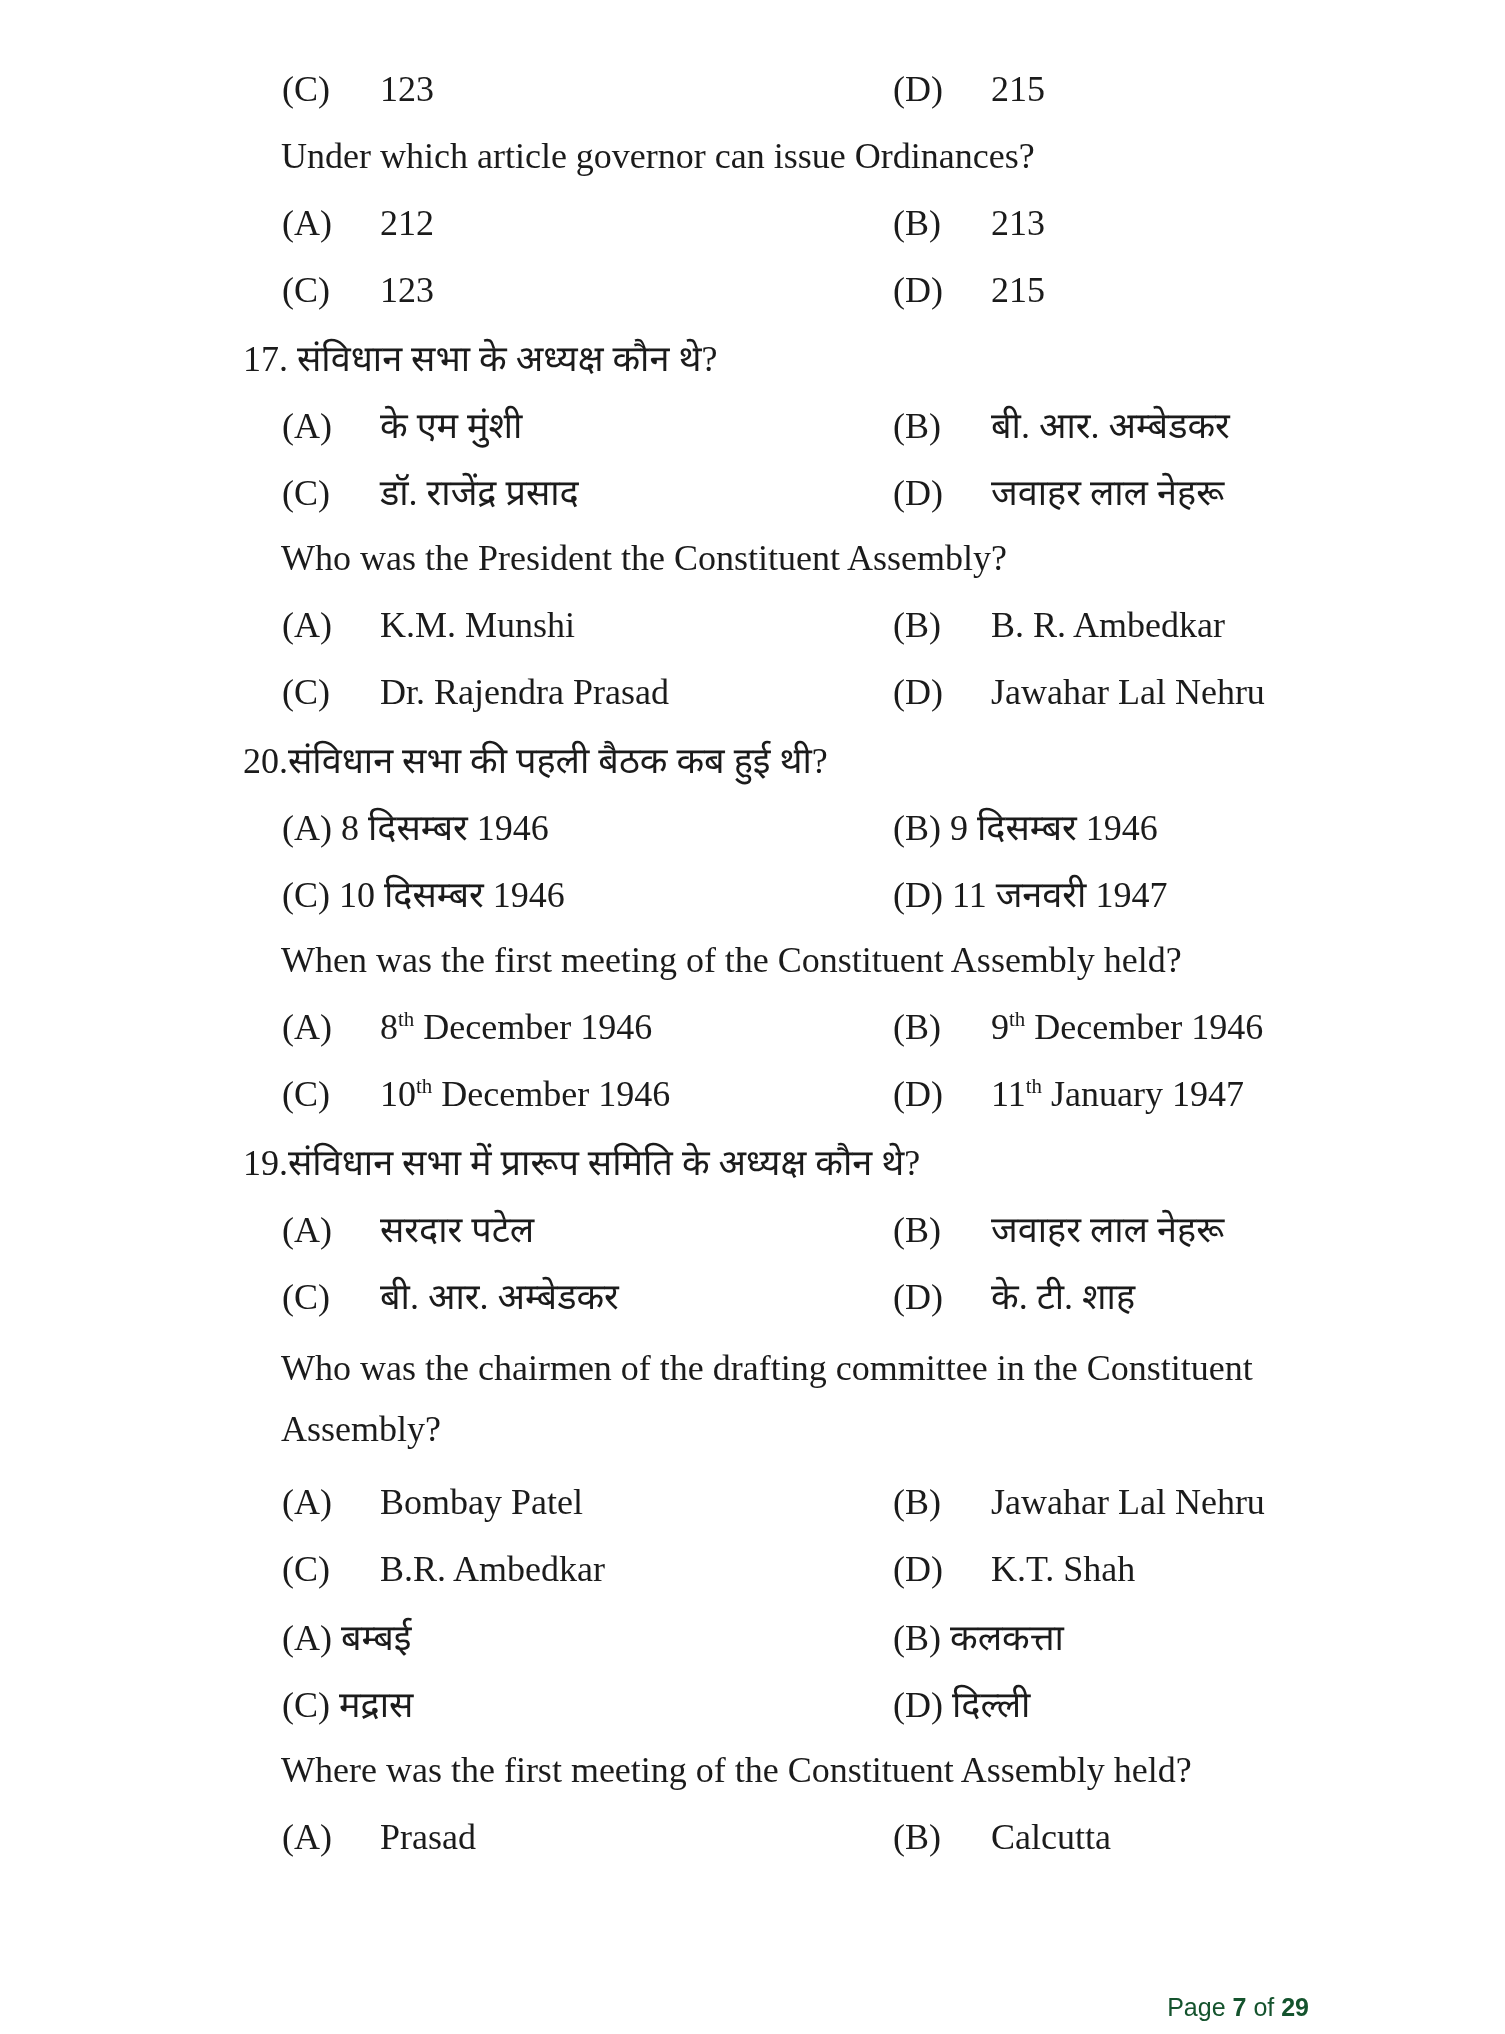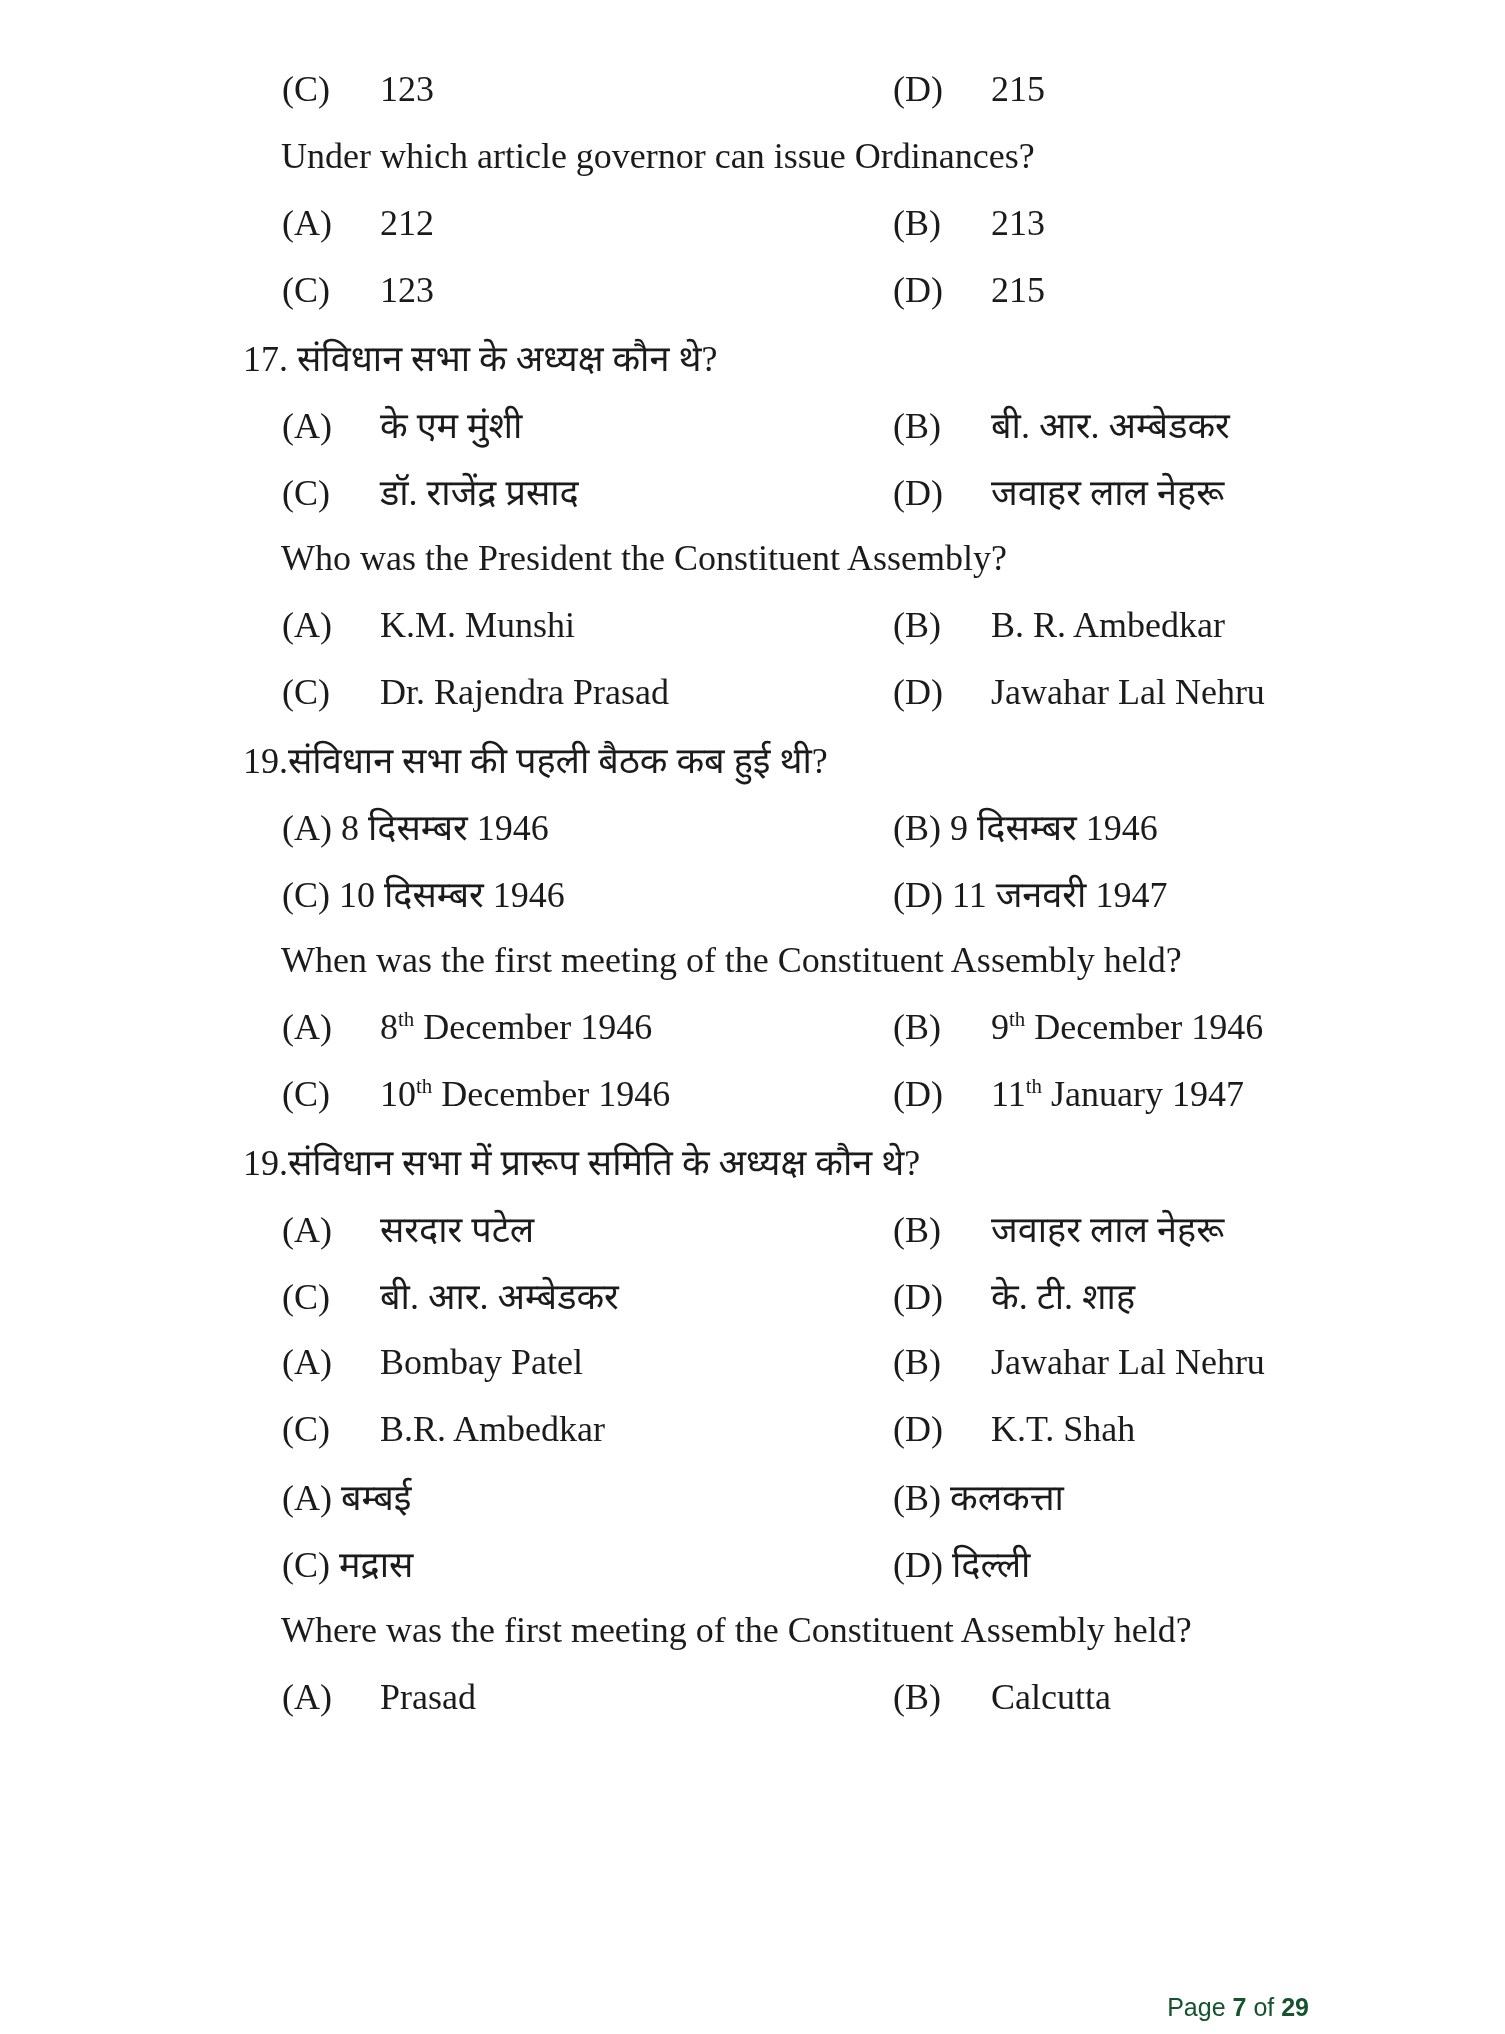--- a/index.html
+++ b/index.html
@@ -131,21 +131,21 @@
         <span class="letter">(C)</span>
         <span class="otext">Dr. Rajendra Prasad</span>
       </div>
       <div class="opt r sp">
         <span class="letter">(D)</span>
         <span class="otext">Jawahar Lal Nehru</span>
       </div>
     </div>
 
     <div class="row">
-      <div class="qline">19.संविधान सभा की पहली बैठक कब हुई थी?</div>
+      <div class="qline">20.संविधान सभा की पहली बैठक कब हुई थी?</div>
     </div>
 
     <div class="row">
       <div class="opt l tight">
         <span class="letter">(A)</span>
         <span class="otext">8 दिसम्बर 1946</span>
       </div>
       <div class="opt r tight">
         <span class="letter">(B)</span>
         <span class="otext">9 दिसम्बर 1946</span>
@@ -208,20 +208,23 @@
       <div class="opt l sp">
         <span class="letter">(C)</span>
         <span class="otext">बी. आर. अम्बेडकर</span>
       </div>
       <div class="opt r sp">
         <span class="letter">(D)</span>
         <span class="otext">के. टी. शाह</span>
       </div>
     </div>
 
+    <div class="row para">
+      <div class="ptext">Who was the chairmen of the drafting committee in the Constituent Assembly?</div>
+    </div>
 
     <div class="row">
       <div class="opt l sp">
         <span class="letter">(A)</span>
         <span class="otext">Bombay Patel</span>
       </div>
       <div class="opt r sp">
         <span class="letter">(B)</span>
         <span class="otext">Jawahar Lal Nehru</span>
       </div>

